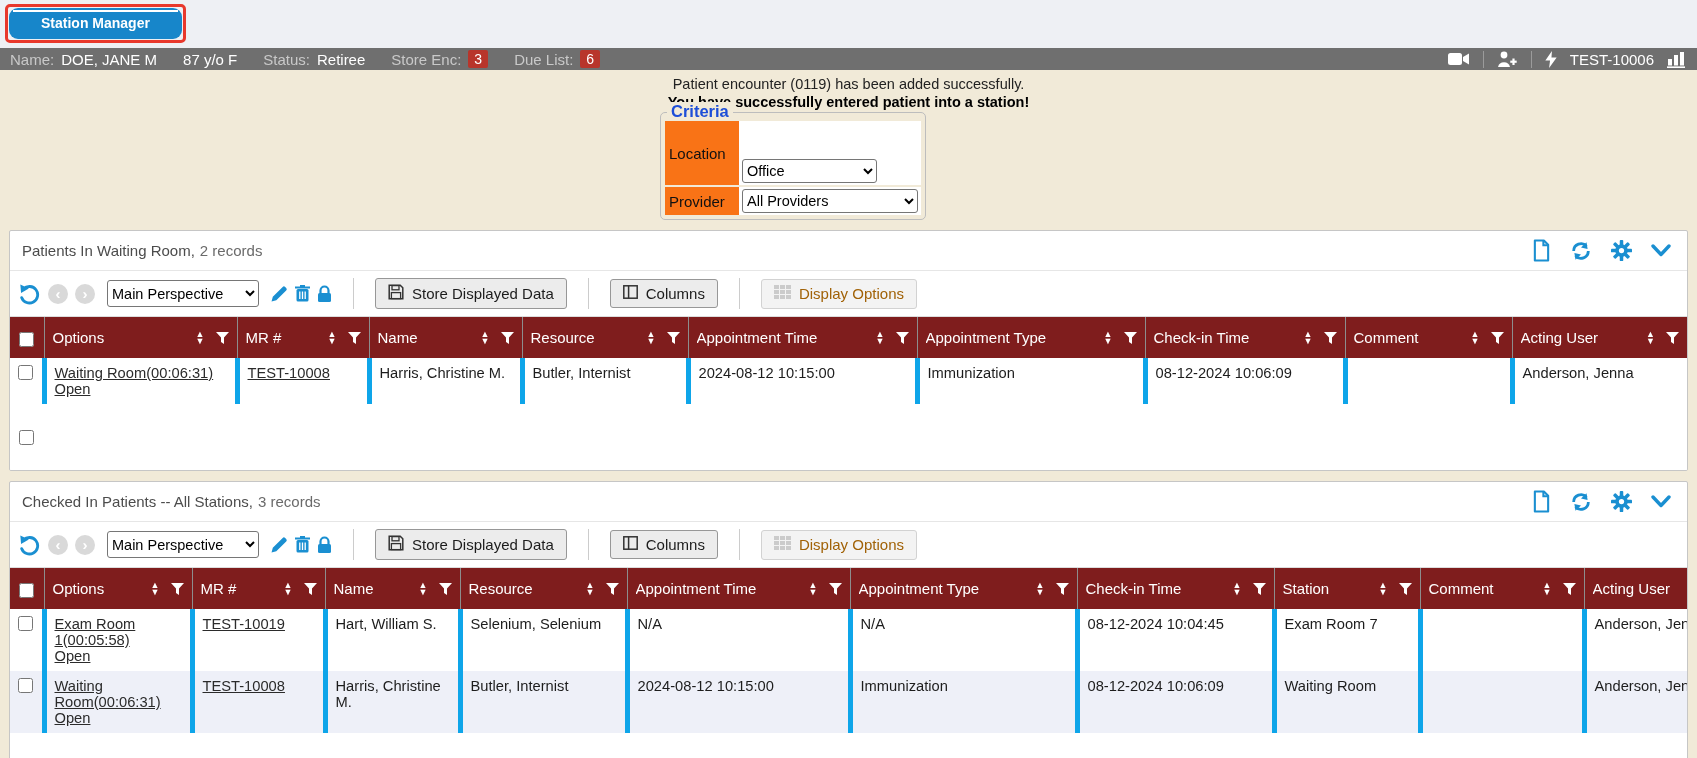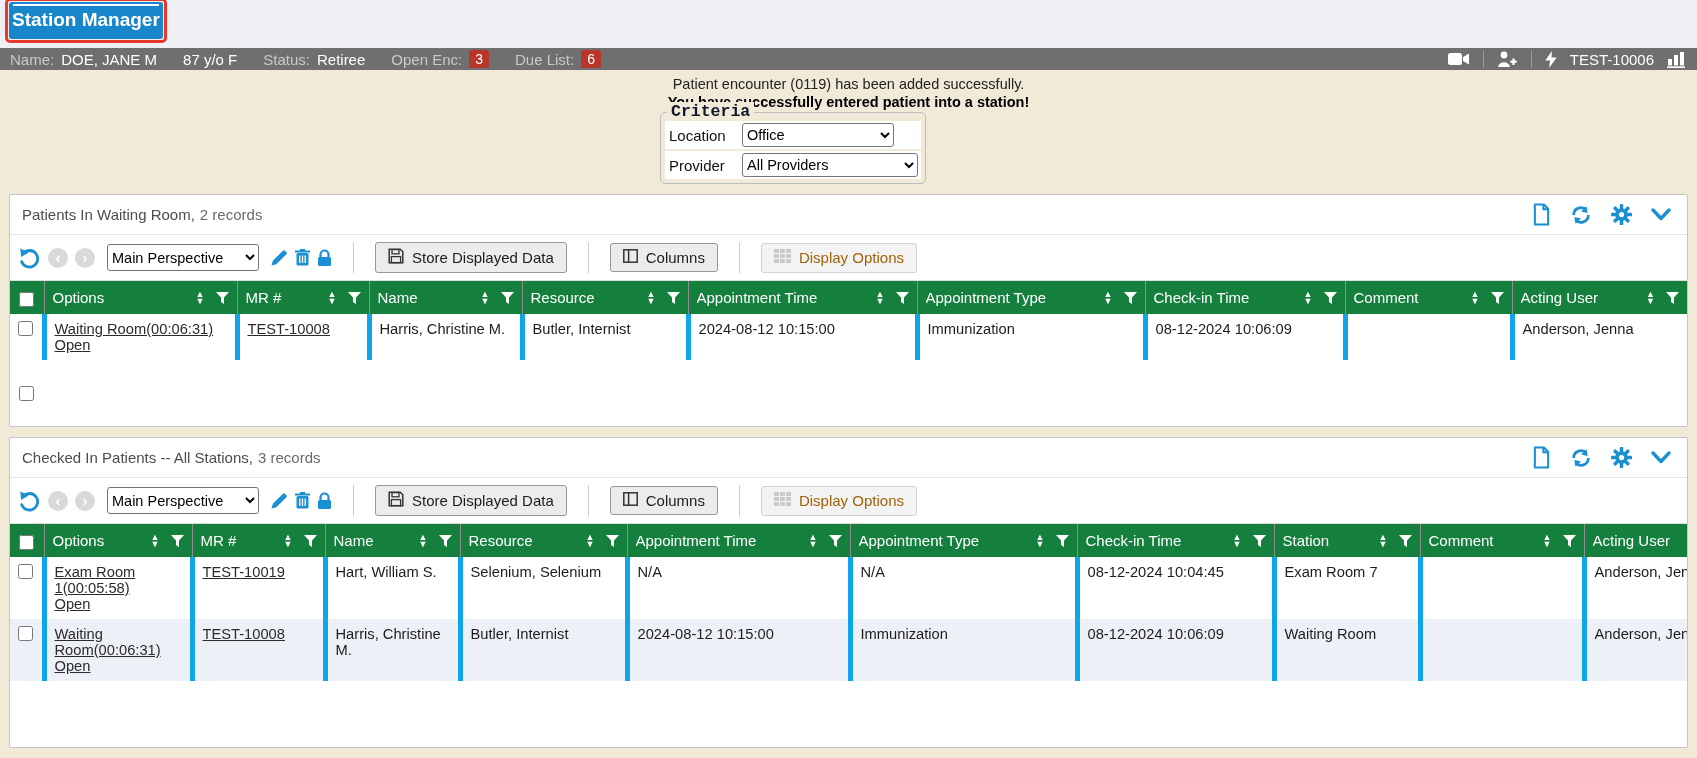--- a/index.html
+++ b/index.html
@@ -2,48 +2,48 @@
 <html><head>
 <meta charset="utf-8">
 <style>
   * { box-sizing: border-box; margin: 0; padding: 0; }
   html,body { width:1697px; height:758px; overflow:hidden; background:#f1ead8;
               font-family:"Liberation Sans", sans-serif; font-size:15px; color:#222; }
 
   
   .tabstrip { height:48px; background:#eef0f4; display:flex; align-items:flex-end; padding:5px 0 5px 5px; }
   .tab-highlight { border:3px solid #e8382c; border-radius:5px; padding:1px; }
-  .tab-active { background:#1786ca; color:#fff; font-weight:bold; font-size:19px;
-                border:none; border-radius:3px; padding:7px 3px 8px; position:relative; cursor:pointer; }
+  .tab-active { background:#1786ca; color:#fff; font-weight:bold; font-size:14px;
+                border:none; border-radius:9px; padding:7px 32px 8px; position:relative; cursor:pointer; }
   .tab-active::before { content:""; position:absolute; left:4px; right:4px; top:2px; height:2px; background:#fff; }
 
   
   .patientbar { height:22px; background:#6f6f6f; color:#fff; display:flex; align-items:center; padding:0 10px; }
   .pb-label { color:#c9c9c9; margin-right:7px; }
   .pb-val { color:#fff; margin-right:26px; }
   .pb-badge { background:#b8352b; color:#fff; padding:1px 6px; border-radius:2px; margin-right:26px; font-size:14px; }
   .pb-right { margin-left:auto; display:flex; align-items:center; gap:13px; }
   .pb-sep { width:1px; height:17px; background:#9b9b9b; }
   .pb-id { color:#fff; font-size:15px; }
 
   
   .msgs { text-align:center; padding-top:6px; }
   .msg1 { color:#222; font-size:14.5px; }
   .msg2 { color:#000; font-weight:bold; font-size:14.5px; margin-top:2px; }
 
   
   .criteria { margin:2px 0 0 660px; width:252px; border:1px solid #bdbdbd; border-radius:5px;
               padding:6px 4px 4px 4px; position:relative; }
   .criteria-legend { position:absolute; top:-11px; left:6px; background:#f1ead8; padding:0 4px;
-                     color:#0f172a; font-weight:bold; font-size:16.5px;font-family:Liberation Mono, monospace; }
+                     color:#1d4ed8; font-weight:bold; font-size:16.5px; }
   .crit-row { display:flex; align-items:stretch; margin-top:2px; }
-  .crit-label { width:74px; background:#ffffff; color:#111; display:flex; align-items:center; padding-left:4px; }
+  .crit-label { width:74px; background:#f97316; color:#111; display:flex; align-items:center; padding-left:4px; }
   .crit-field { flex:1; background:#fff; padding:2px 3px; }
   .crit-field select { font-family:"Liberation Sans",sans-serif; font-size:14.5px; height:24px; border:1px solid #767676; border-radius:3px; background:#fff; }
-  .sel-location { width:152px; }
+  .sel-location { width:135px;margin-top:36px; }
   .sel-provider { width:176px; }
 
   
   .panel { margin:0 9px; background:#fff; border:1px solid #c6c6c6; border-radius:2px; overflow:hidden; }
   .panel-gap { height:10px; }
   .panel-head { display:flex; align-items:center; padding:8px 12px; border-bottom:1px solid #e6e6e6; }
   .ptitle { font-weight:normal; color:#4c4c4c; font-size:15px; }
   .precords { color:#6a6a6a; margin-left:5px; }
   .phead-icons { margin-left:auto; display:flex; align-items:center; gap:19px; padding-right:4px; }
   .phead-icons > * { cursor:pointer; }
@@ -58,21 +58,21 @@
   .tb-btn { display:inline-flex; align-items:center; gap:8px; background:#ececec; border:1px solid #979797;
             border-radius:3px; padding:5px 12px; font-size:15px; color:#1c1c1c; cursor:pointer;
             font-family:"Liberation Sans",sans-serif; }
   .tb-btn.disabled { background:#f3f3f3; border-color:#d2d2d2; color:#a16207; cursor:default; }
   .icon-btn { cursor:pointer; display:inline-flex; }
 
   
   table { border-collapse:collapse; table-layout:fixed; }
   .t1 { width:1677px; }
   .t2 { width:1760px; }
-  thead th { background:#15803d; color:#fff; font-weight:normal; text-align:left; height:33px;
+  thead th { background:#7f1d1d; color:#fff; font-weight:normal; text-align:left; height:41px;
              padding:0 6px 0 8px; border-right:1px solid #8d8d8d; overflow:hidden; white-space:nowrap; }
   thead th:last-child { border-right:none; }
   .th-inner { display:flex; align-items:center; }
   .th-label { flex:1; overflow:hidden; }
   .th-icons { display:flex; align-items:center; gap:11px; margin-left:4px; margin-right:2px; }
   .sort { display:inline-flex; flex-direction:column; font-size:9px; line-height:7px; color:#fff; cursor:pointer; }
   tbody td { vertical-align:top; padding:7px 8px; border-right:5px solid #0ea5e9; font-size:14.7px; color:#1d1d1d; overflow:hidden; }
   tbody td:last-child { border-right:none; }
   tr.row-a { background:#fff; }
   tr.row-b { background:#eef0f8; }
@@ -93,21 +93,21 @@
     <button class="tab-active">Station Manager</button>
   </div>
 </div>
 
 <div class="patientbar">
   <span class="pb-label">Name:</span>
   <span class="pb-val">DOE, JANE M</span>
   <span class="pb-val">87 y/o F</span>
   <span class="pb-label">Status:</span>
   <span class="pb-val">Retiree</span>
-  <span class="pb-label">Open Enc:</span>
+  <span class="pb-label">Store Enc:</span>
   <span class="pb-badge">3</span>
   <span class="pb-label">Due List:</span>
   <span class="pb-badge">6</span>
   <span class="pb-right">
     <span class="icon-btn">
       <svg width="22" height="14" viewBox="0 0 22 14">
           <rect x="0" y="1" width="14" height="12" rx="2.5" fill="#fff"></rect>
           <polygon points="15,5 21,1.5 21,12.5 15,9" fill="#fff"></polygon>
         </svg>
     </span>

